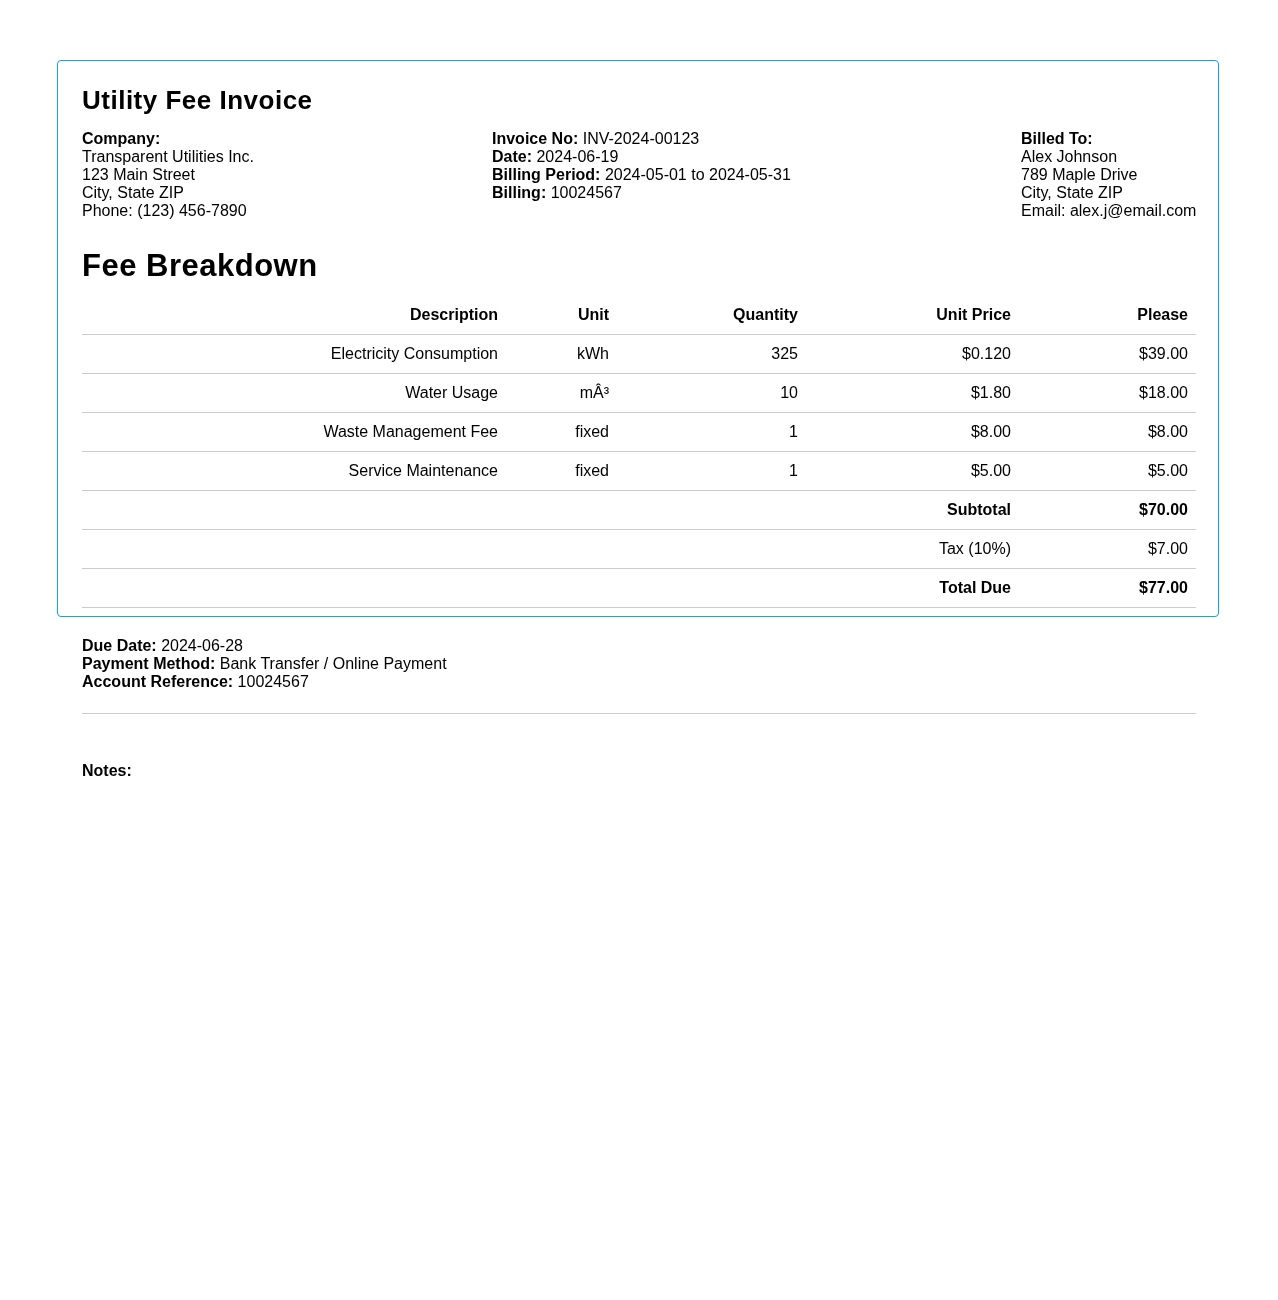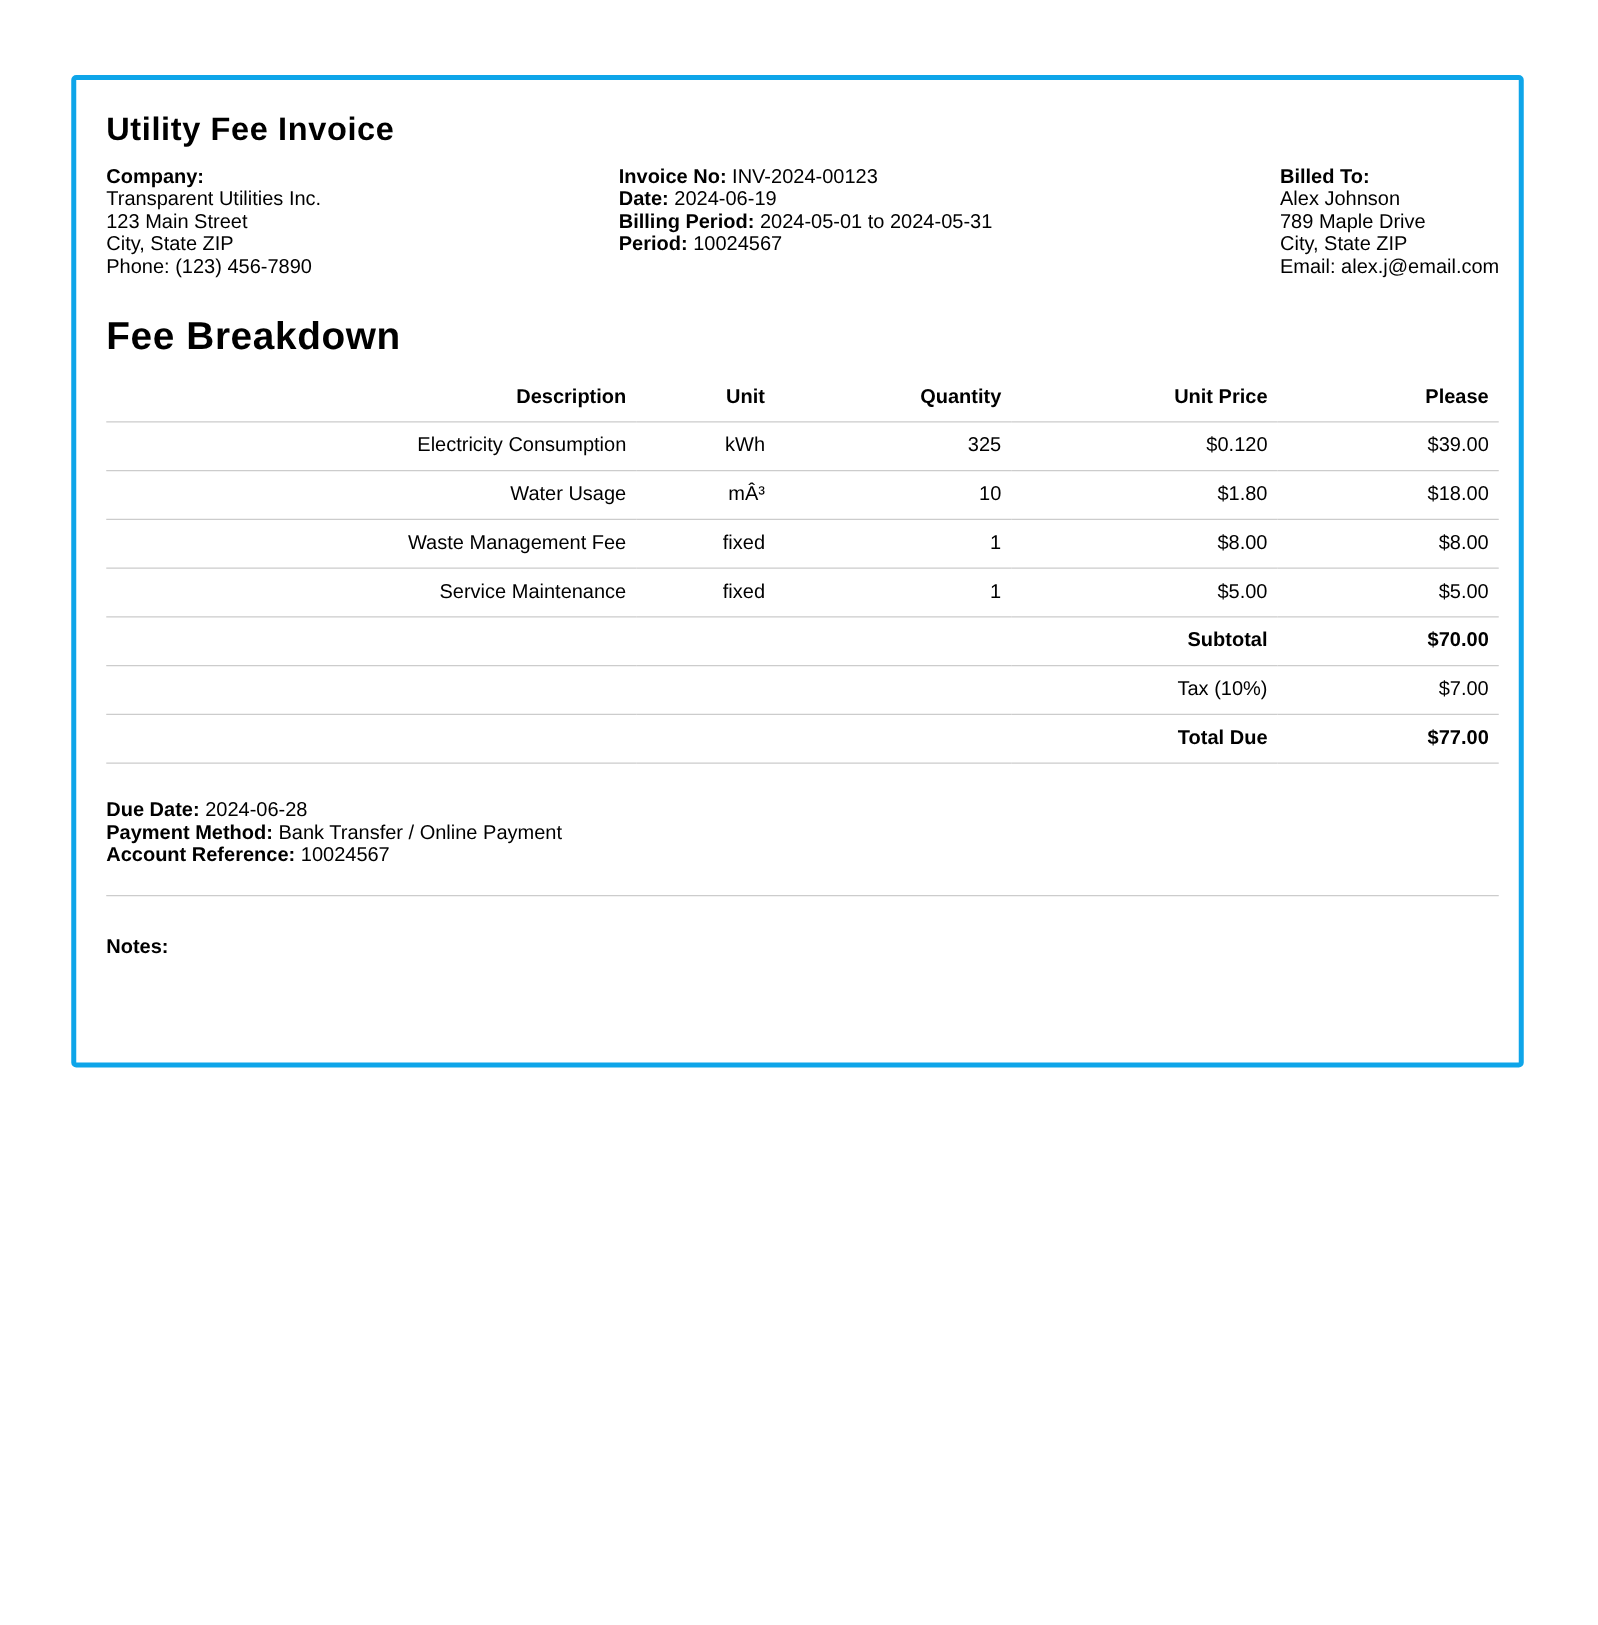--- a/index.html
+++ b/index.html
@@ -1,37 +1,37 @@
 <!DOCTYPE html>
 <html><head>
 <meta charset="utf-8">
 <style>
   html, body { margin: 0; padding: 0; background: #ffffff; }
   body { font-family: "Liberation Sans", sans-serif; color: #000; font-size: 16px; line-height: 18px; }
   .card {
-    position: absolute; left: 57px; top: 60px; width: 1162px; height: 794px;
-    border: 4px solid #0ea5e9; border-radius: 4px; box-sizing: border-box;
+    position: absolute; left: 57px; top: 60px; width: 1162px; height: 557px;
+    border: 1px solid #0ea5e9; border-radius: 4px; box-sizing: border-box;
     padding: 0 24px;
   }
   h1 { margin: 0; position: absolute; top: 24px; left: 24px; font-size: 26px; font-weight: bold; letter-spacing: 0.5px; line-height: 30px; }
   .info { position: absolute; top: 69px; }
   .info .lbl { font-weight: bold; }
   .col-company { left: 24px; }
   .col-invoice { left: 434px; }
   .col-billed { left: 963px; }
   h2 { margin: 0; position: absolute; top: 190px; left: 24px; font-size: 31px; font-weight: bold; letter-spacing: 0.5px; line-height: 30px; }
   table { position: absolute; top: 235px; left: 24px; width: 1114px; border-collapse: collapse; }
   th, td { text-align: right; padding: 0 8px; height: 38px; border-bottom: 1px solid #cccccc; font-size: 16px; }
   th { font-weight: bold; }
   td.right { text-align: right; }
   .bold { font-weight: bold; }
   .payment { position: absolute; top: 576px; left: 24px; }
   .payment .lbl { font-weight: bold; }
   .divider { position: absolute; top: 652px; left: 24px; width: 1114px; height: 1px; background: #cccccc; }
-  .notes-title { position: absolute; top: 685px; left: 24px; font-weight: bold; }
+  .notes-title { position: absolute; top: 701px; left: 24px; font-weight: bold; }
   ul { position: absolute; top: 701px; left: 24px; margin: 0; padding-left: 40px; }
   li { line-height: 18px; }
 </style>
 </head>
 <body>
 
 <div class="card">
   <h1>Utility Fee Invoice</h1>
 
   <div class="info col-company">
@@ -39,21 +39,21 @@
     <div>Transparent Utilities Inc.</div>
     <div>123 Main Street</div>
     <div>City, State ZIP</div>
     <div>Phone: (123) 456-7890</div>
   </div>
 
   <div class="info col-invoice">
     <div><span class="lbl">Invoice No:</span> <span>INV-2024-00123</span></div>
     <div><span class="lbl">Date:</span> <span>2024-06-19</span></div>
     <div><span class="lbl">Billing Period:</span> <span>2024-05-01 to 2024-05-31</span></div>
-    <div><span class="lbl">Period:</span> <span>10024567</span></div>
+    <div><span class="lbl">Billing:</span> <span>10024567</span></div>
   </div>
 
   <div class="info col-billed">
     <div class="lbl">Billed To:</div>
     <div>Alex Johnson</div>
     <div>789 Maple Drive</div>
     <div>City, State ZIP</div>
     <div>Email: alex.j@email.com</div>
   </div>
 

